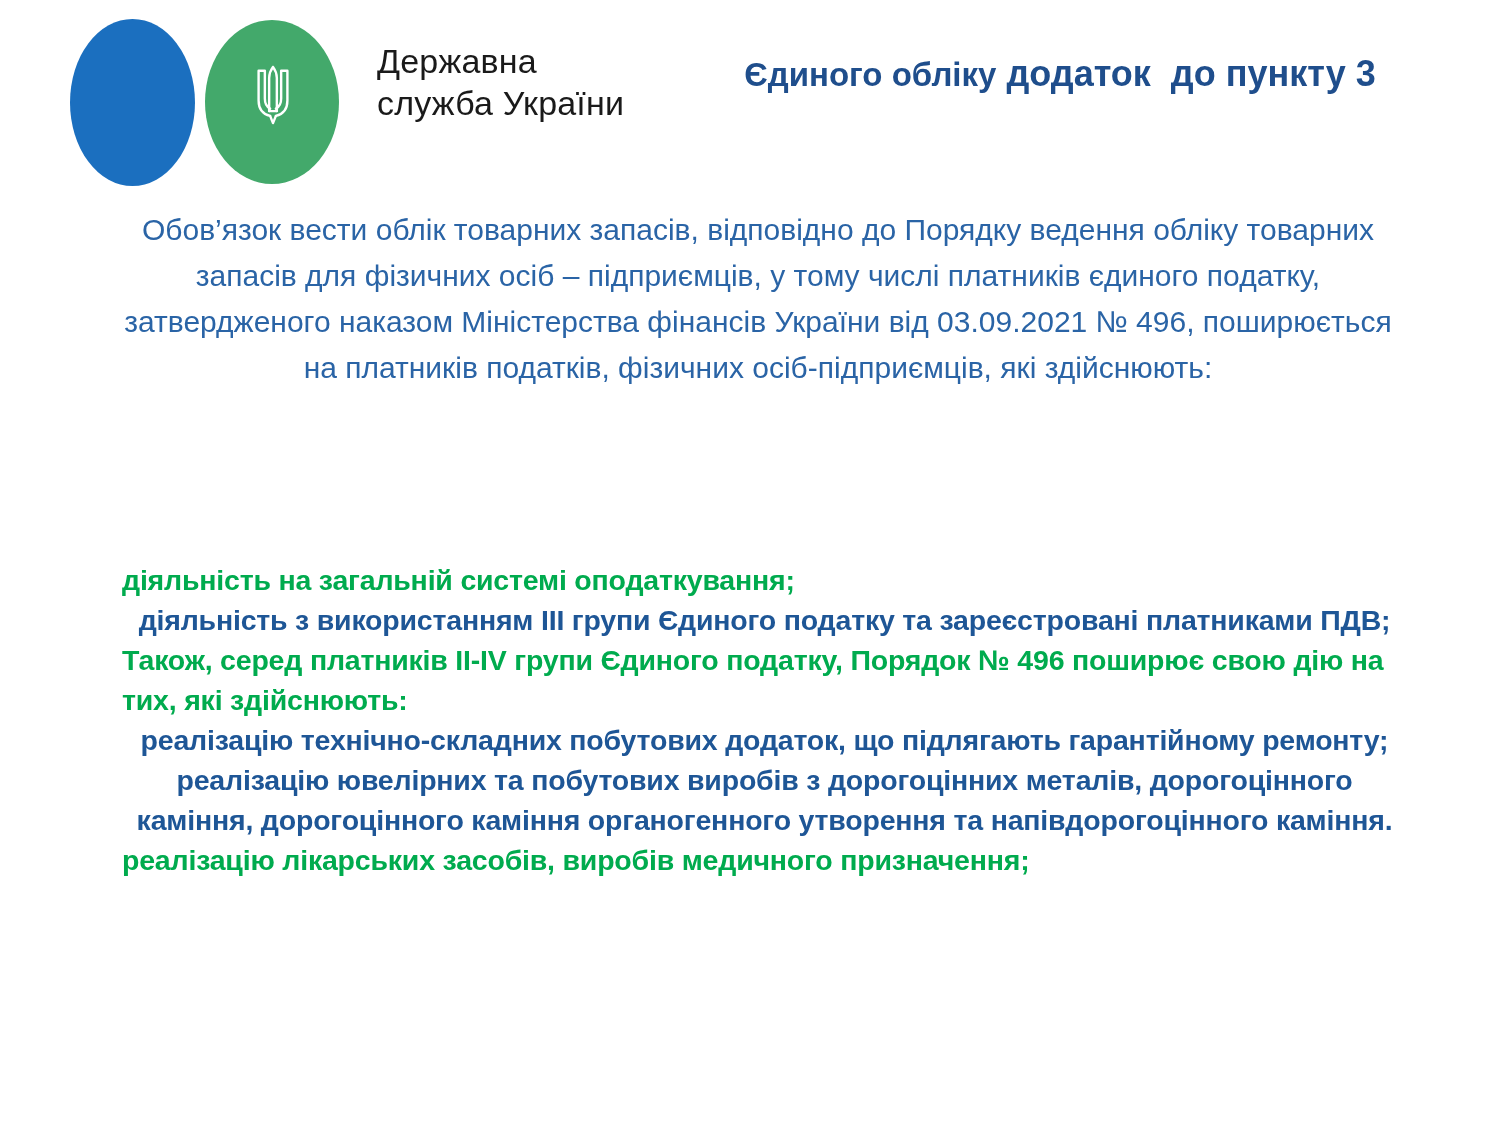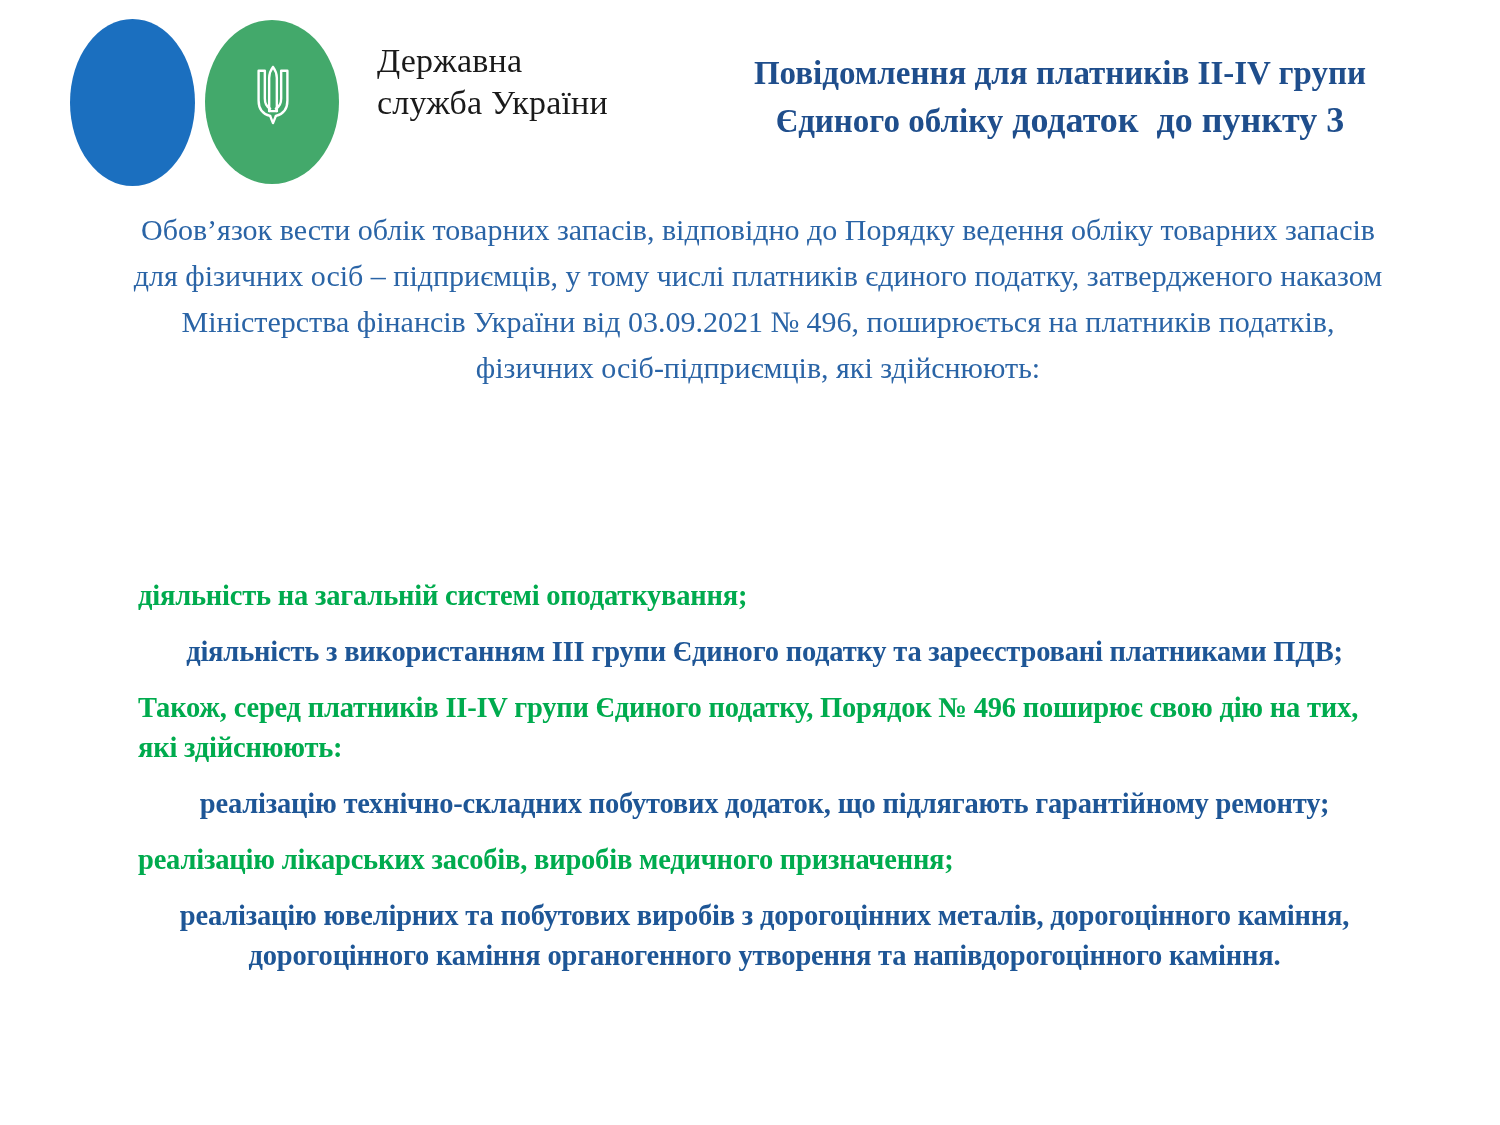--- a/index.html
+++ b/index.html
@@ -12,21 +12,21 @@
     --org-text:#1A1A1A;
   }
   *{margin:0;padding:0;box-sizing:border-box;}
   html,body{background:#fff;}
   .page{
     position:relative;
     width:1500px;
     height:1125px;
     background:#ffffff;
     overflow:hidden;
-    font-family:Liberation Serif, serif;
+    font-family:Liberation Sans, sans-serif;
   }
   
   .logo-mark{position:absolute;left:70px;top:19px;width:270px;height:168px;}
   .ellipse-blue{
     position:absolute;left:0;top:0;width:125px;height:167px;
     background:var(--logo-blue);border-radius:50%;
   }
   .ellipse-green{
     position:absolute;left:135px;top:1px;width:134px;height:164px;
     background:var(--logo-green);border-radius:50%;
@@ -47,21 +47,21 @@
   
   .intro{
     position:absolute;left:122px;top:207px;width:1272px;
     color:var(--body-blue);font-size:30px;line-height:46px;text-align:center;
   }
   
   .activities{
     position:absolute;left:122px;top:560px;width:1285px;
     font-weight:bold;font-size:28.5px;line-height:40px;letter-spacing:-0.2px;
   }
-  .activities p{margin:16px;}
+  .activities p{margin:0;}
   .activities p[data-color="green"]{color:var(--green);}
   .activities p[data-color="blue"]{color:var(--list-blue);text-align:center;}
 </style>
 </head>
 <body>
 
 <div class="page">
 
   <div class="logo-mark">
     <div class="ellipse-blue"></div>
@@ -80,28 +80,27 @@
       </g>
     </svg>
   </div>
 
   <div class="org-name">
     <div>Державна</div>
     <div>служба України</div>
   </div>
 
   <div class="title">
-    <div>Повідомлення для платників II-IV групи</div>
     <div><span>Єдиного обліку</span><span class="suffix"> додаток  до пункту 3</span></div>
   </div>
 
   <p class="intro">Обов’язок вести облік товарних запасів, відповідно до Порядку ведення обліку товарних запасів для фізичних осіб – підприємців, у тому числі платників єдиного податку, затвердженого наказом Міністерства фінансів України від 03.09.2021 № 496, поширюється на платників податків, фізичних осіб-підприємців, які здійснюють:</p>
 
   <div class="activities">
     <p data-color="green">діяльність на загальній системі оподаткування;</p>
     <p data-color="blue">діяльність з використанням III групи Єдиного податку та зареєстровані платниками ПДВ;</p>
     <p data-color="green">Також, серед платників II-IV групи Єдиного податку, Порядок № 496 поширює свою дію на тих, які здійснюють:</p>
     <p data-color="blue">реалізацію технічно-складних побутових додаток, що підлягають гарантійному ремонту;</p>
+    <p data-color="blue">реалізацію ювелірних та побутових виробів з дорогоцінних металів, дорогоцінного каміння, дорогоцінного каміння органогенного утворення та напівдорогоцінного каміння.</p>
     <p data-color="green">реалізацію лікарських засобів, виробів медичного призначення;</p>
-    <p data-color="blue">реалізацію ювелірних та побутових виробів з дорогоцінних металів, дорогоцінного каміння, дорогоцінного каміння органогенного утворення та напівдорогоцінного каміння.</p>
   </div>
 
 </div>
 
 </body></html>

